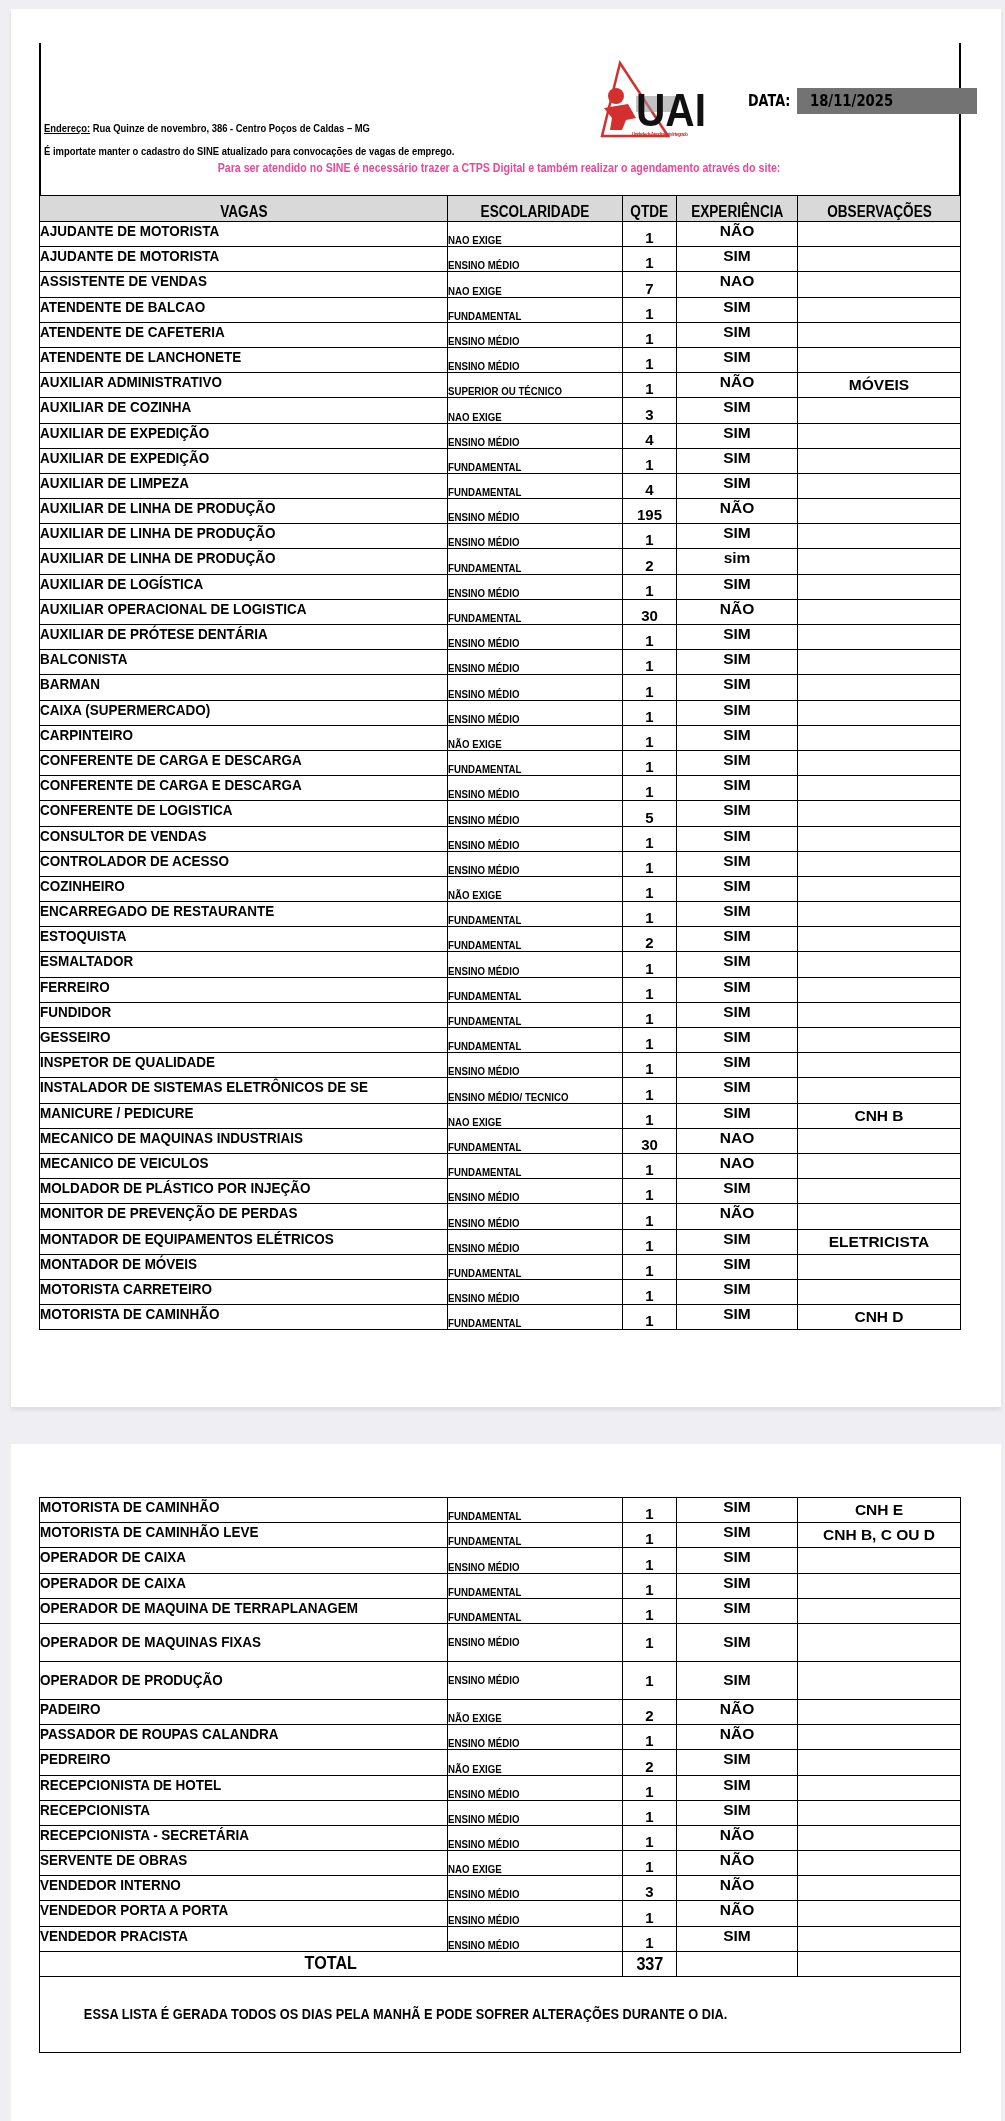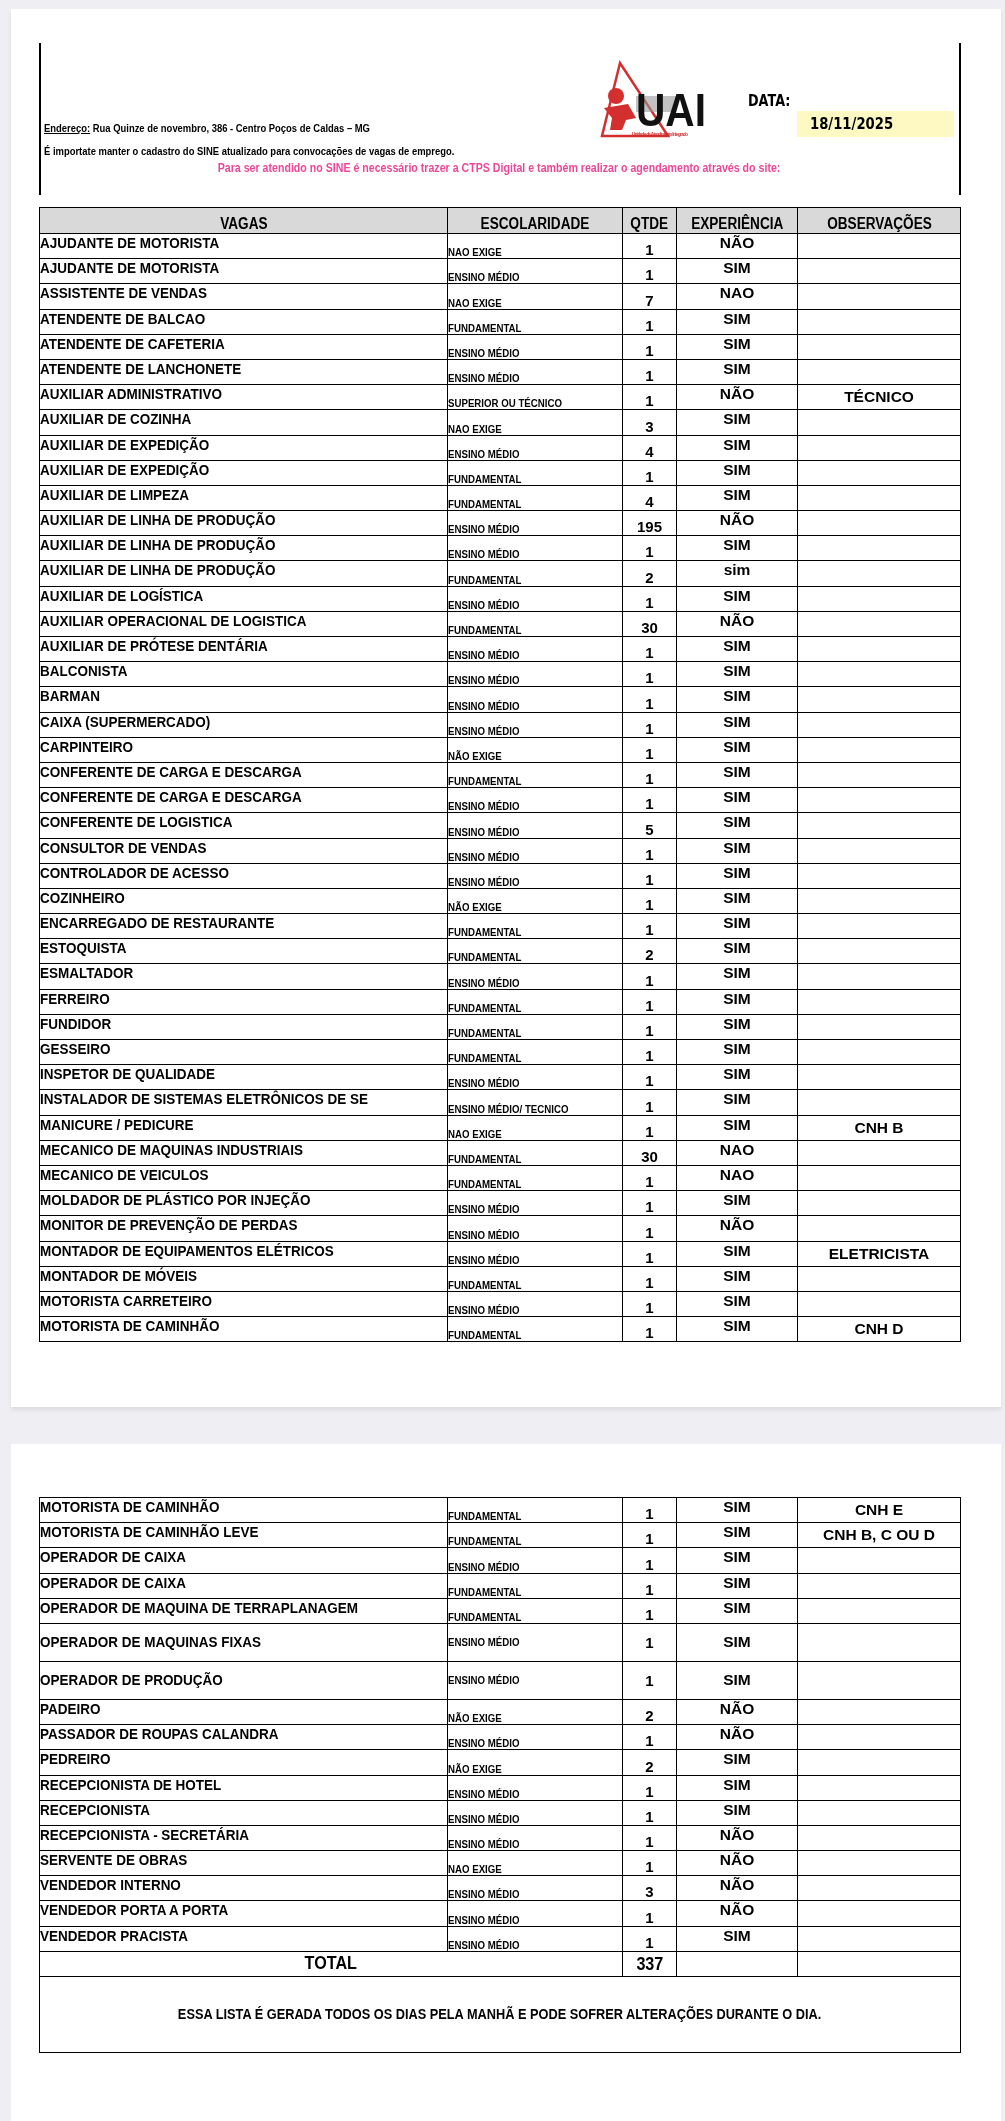--- a/index.html
+++ b/index.html
@@ -16,49 +16,49 @@
   .addr { position: absolute; left: 33px; top: 113px; font-size: 11.5px; font-weight: bold; transform: scaleX(0.82); transform-origin: left; white-space: nowrap; }
   .addr .u { text-decoration: underline; }
   .note { position: absolute; left: 33px; top: 136px; font-size: 11.5px; font-weight: bold; transform: scaleX(0.82); transform-origin: left; white-space: nowrap; }
   .red { position: absolute; left: 28px; width: 920px; text-align: center; color: #ec4899; font-size: 12.5px; font-weight: bold; white-space: nowrap; }
   .red span { display: inline-block; transform: scaleX(0.85); }
   #red1 { top: 152px; }
   #red2 { top: 168px; }
 
   .logo { position: absolute; left: 587px; top: 51px; width: 115px; height: 82px; }
   .data-label { position: absolute; left: 737px; top: 83px; font-size: 15px; font-weight: bold; font-family: "DejaVu Sans", sans-serif; transform: scaleX(0.85); transform-origin: left; }
-  .date-box { position: absolute; left: 786px; top: 79px; width: 157px; height: 26px; background: #fef9c3; margin-top: 23px; }
+  .date-box { position: absolute; left: 786px; top: 79px; width: 180px; height: 26px; background: #737373; }
   .date-box span { position: absolute; left: 13px; top: 4px; font-size: 15px; font-weight: bold; font-family: "DejaVu Sans", sans-serif; transform: scaleX(0.88); transform-origin: left; display: inline-block; }
 
   table.grid { position: absolute; left: 28px; border-collapse: collapse; table-layout: fixed; width: 921px; }
   table.grid td, table.grid th { border: 1.5px solid #000; padding: 0; overflow: hidden; white-space: nowrap; }
   table.grid col.c1 { width: 408px; }
   table.grid col.c2 { width: 175px; }
   table.grid col.c3 { width: 54px; }
   table.grid col.c4 { width: 121px; }
   table.grid col.c5 { width: 163px; }
-  #table1 { top: 198px; border-radius: 17px; }
+  #table1 { top: 186px; border-radius: 17px; }
   #table2 { top: 1053px; }
   th { background: #d9d9d9; font-size: 16px; font-weight: bold; height: 25px; vertical-align: bottom; }
   th span { display: inline-block; transform: scaleX(0.85); }
   tr.r td { height: 24.2px; }
   tr.tall td { height: 37px; margin-top: 10px; }
   td.vaga { font-size: 15.5px; font-weight: bold; padding-left: 2px; vertical-align: top; }
   td.vaga span { display: inline-block; transform: scaleX(0.87); transform-origin: left; }
   td.esc { font-size: 11px; font-weight: bold; padding-left: 2px; vertical-align: bottom; }
   td.esc span { display: inline-block; transform: scaleX(0.88); transform-origin: left; }
   td.qtd { font-size: 15px; font-weight: bold; text-align: center; vertical-align: bottom; }
   td.exp { font-size: 15.5px; font-weight: bold; text-align: center; vertical-align: top; }
   td.obs { font-size: 15.5px; font-weight: bold; text-align: center; vertical-align: middle; }
   tr.tall td.vaga, tr.tall td.esc, tr.tall td.qtd, tr.tall td.exp { vertical-align: middle; }
   tr.total td { height: 24px; }
   td.total-label { font-size: 19px; font-weight: bold; text-align: center; vertical-align: top; }
   td.total-label span, td.total-val span { display: inline-block; transform: scaleX(0.85); }
   td.total-val { font-size: 19px; font-weight: bold; text-align: center; }
-  td.footer { height: 75px; font-size: 14.5px; font-weight: bold; text-align: center; }
+  td.footer { height: 75px; font-size: 14.5px; font-weight: bold; text-align: left; }
   td.footer span { display: inline-block; transform: scaleX(0.88); }
 </style>
 </head>
 <body>
 
 <div class="page" id="page1">
   <div class="vline" style="left:28px; top:34px; height:152px;"></div>
   <div class="vline" style="left:948px; top:34px; height:152px;"></div>
 
   <svg class="logo" viewBox="0 0 115 82">
@@ -137,21 +137,21 @@
           <td class="esc"><span>ENSINO MÉDIO</span></td>
           <td class="qtd"><span>1</span></td>
           <td class="exp"><span>SIM</span></td>
           <td class="obs"><span></span></td>
         </tr>
         <tr class="r">
           <td class="vaga"><span>AUXILIAR ADMINISTRATIVO</span></td>
           <td class="esc"><span>SUPERIOR OU TÉCNICO</span></td>
           <td class="qtd"><span>1</span></td>
           <td class="exp"><span>NÃO</span></td>
-          <td class="obs"><span>TÉCNICO</span></td>
+          <td class="obs"><span>MÓVEIS</span></td>
         </tr>
         <tr class="r">
           <td class="vaga"><span>AUXILIAR DE COZINHA</span></td>
           <td class="esc"><span>NAO EXIGE</span></td>
           <td class="qtd"><span>3</span></td>
           <td class="exp"><span>SIM</span></td>
           <td class="obs"><span></span></td>
         </tr>
         <tr class="r">
           <td class="vaga"><span>AUXILIAR DE EXPEDIÇÃO</span></td>

